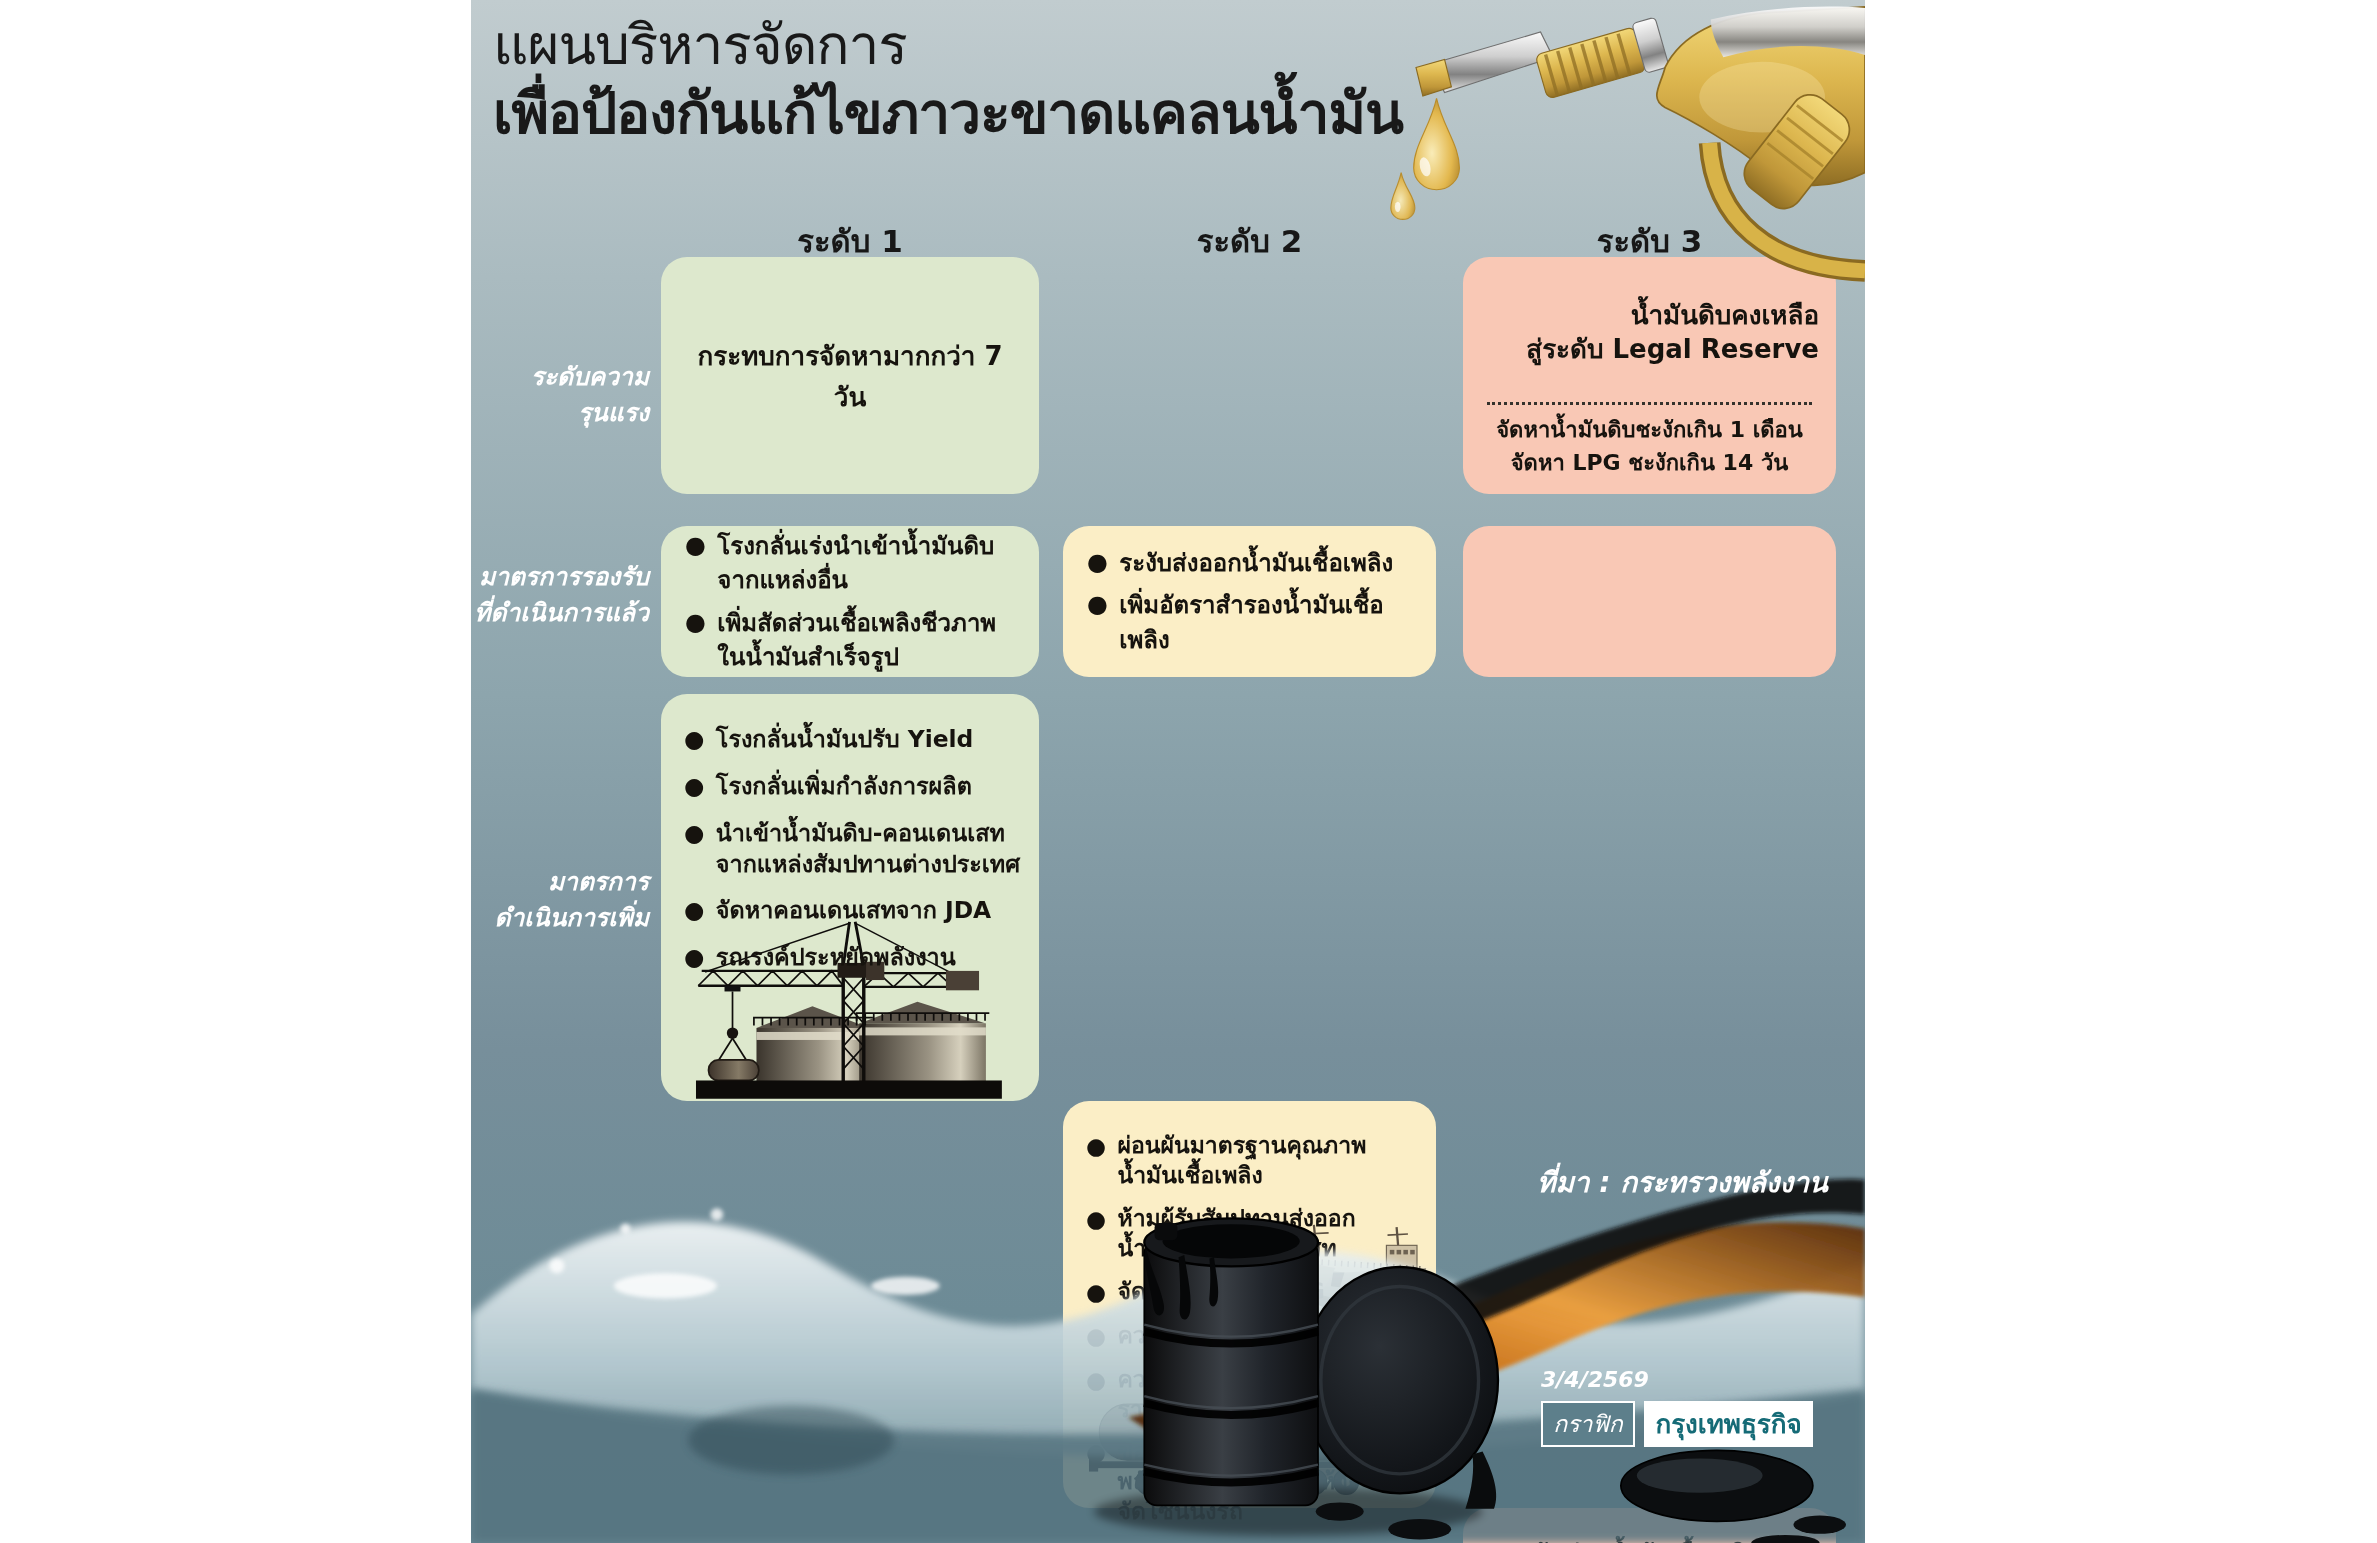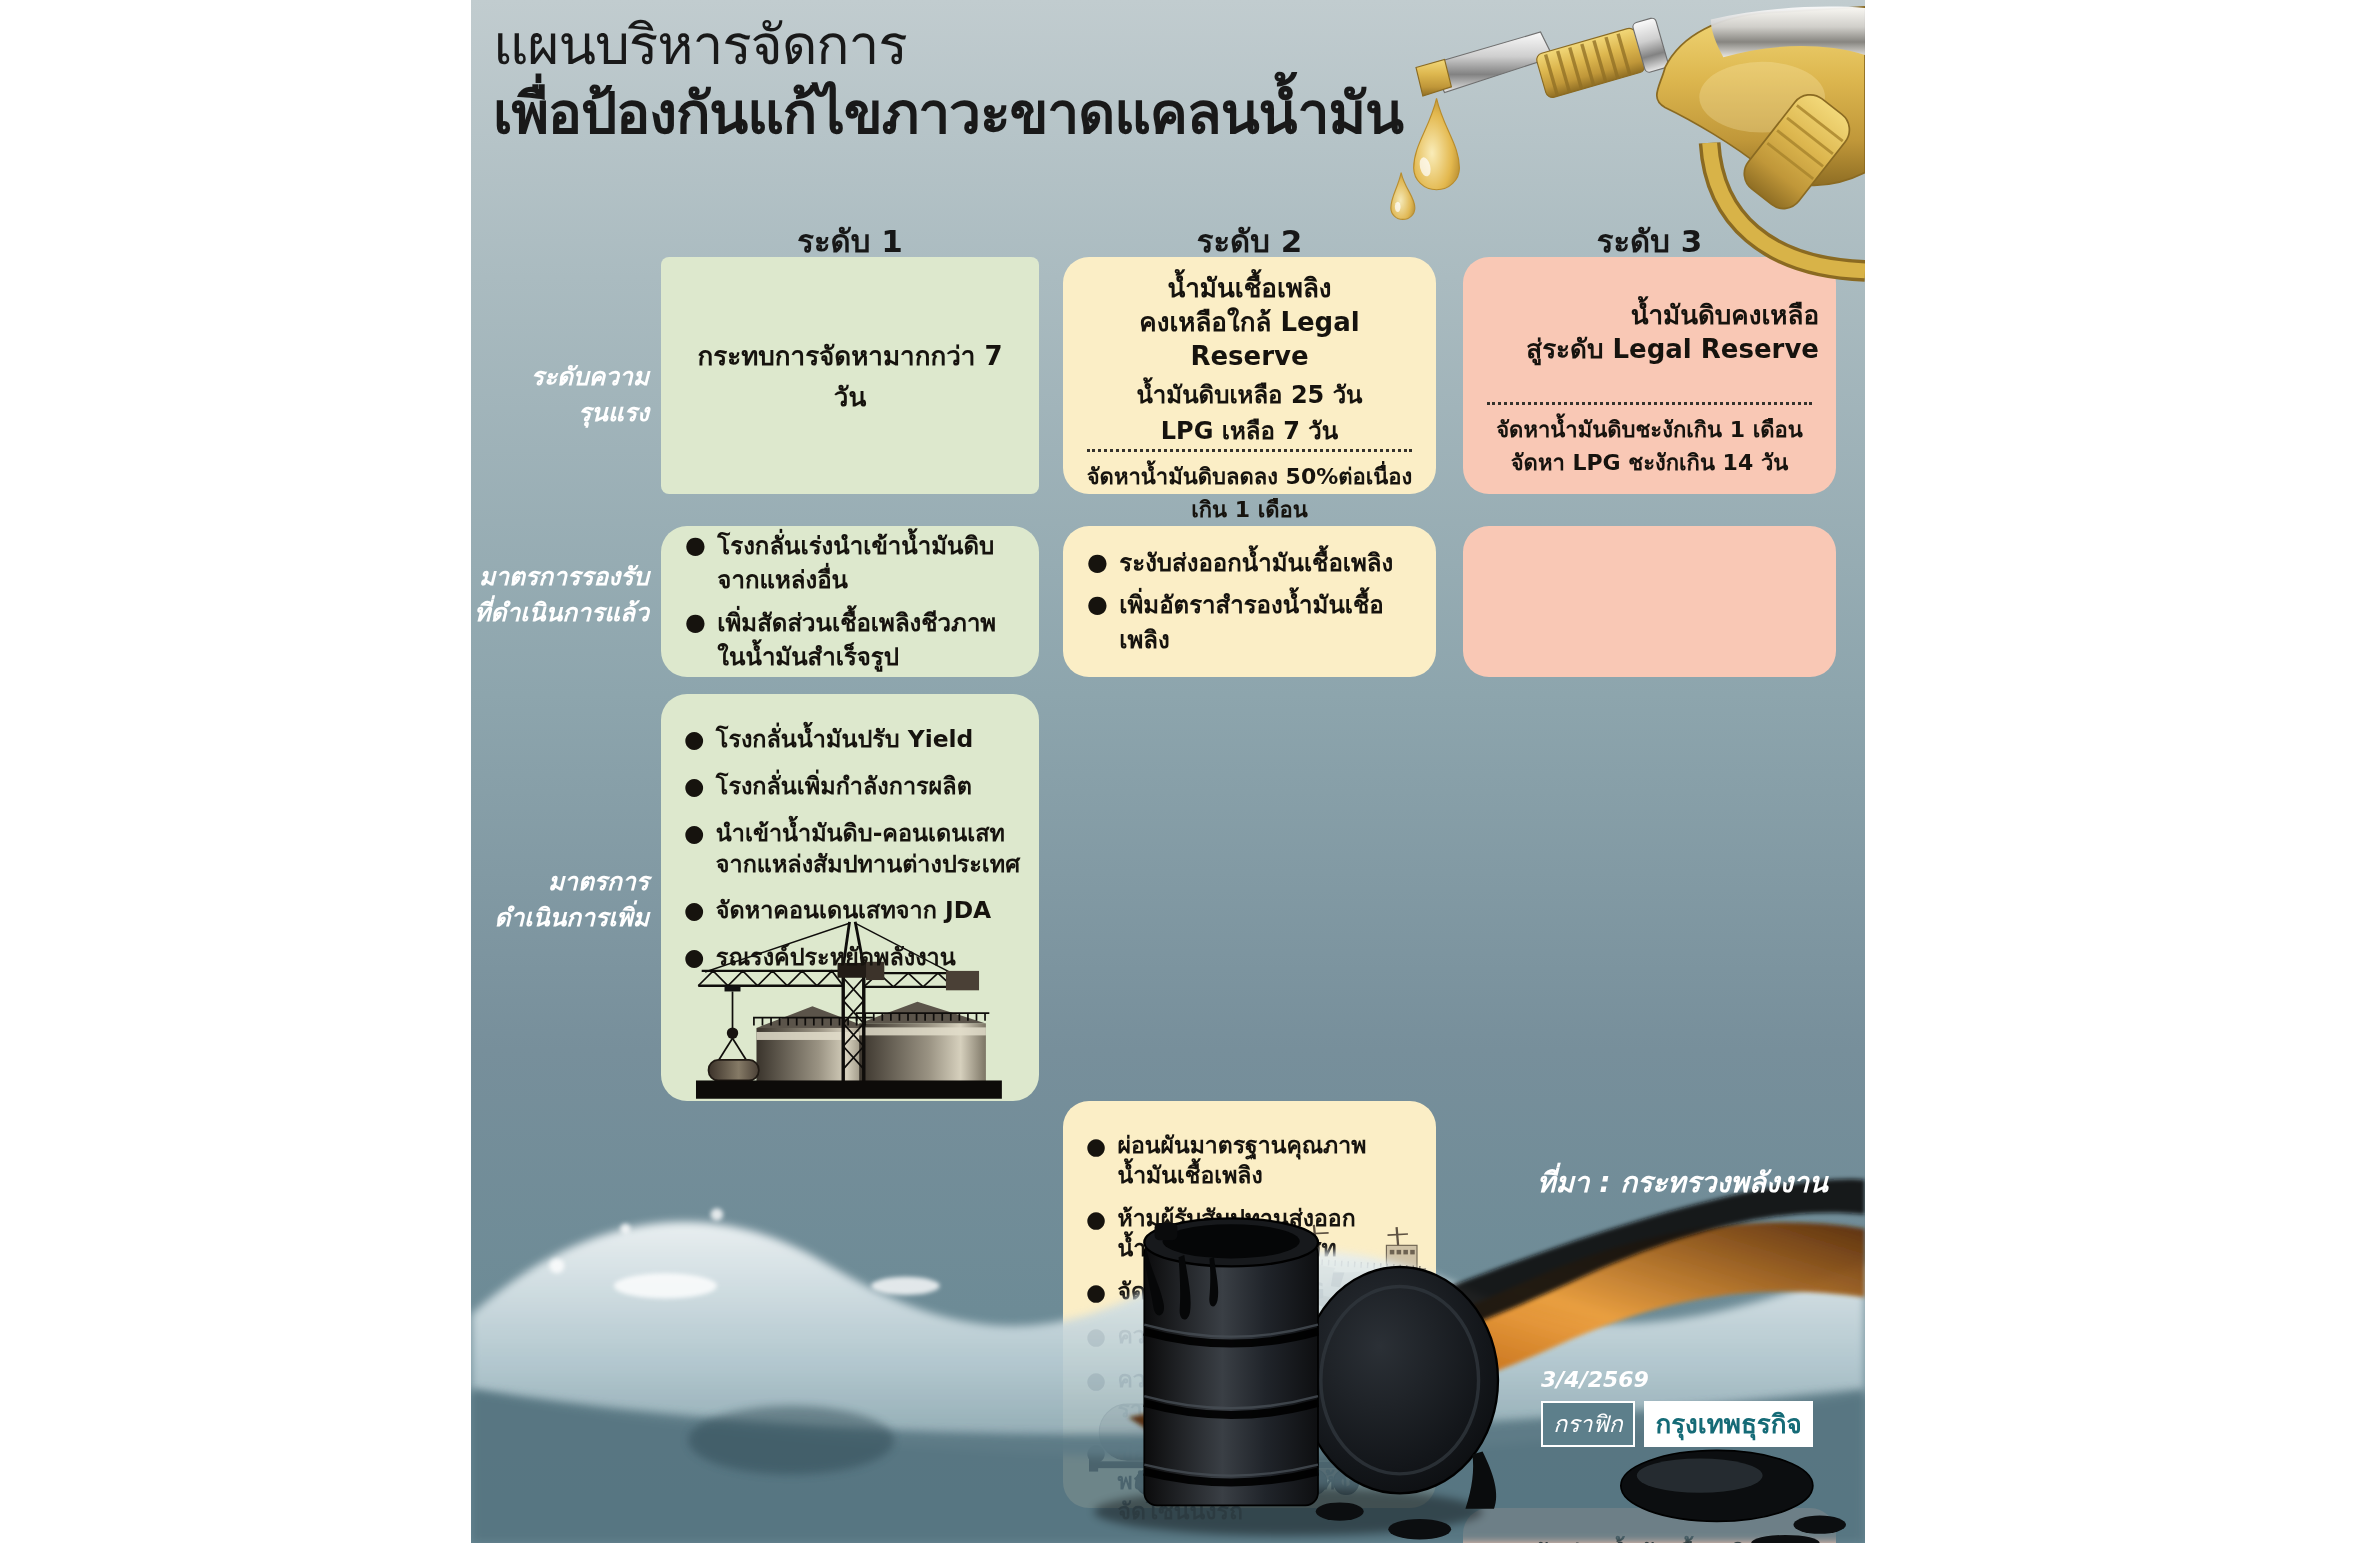--- a/index.html
+++ b/index.html
@@ -16,21 +16,21 @@
   .col1{left:190px;width:378px;} .col2{left:592px;width:373px;} .col3{left:992px;width:373px;}
   
   .row-label{position:absolute;left:0;width:178px;text-align:right;color:#ffffff;font-style:italic;
              font-weight:600;font-size:24.6px;line-height:1.45;z-index:2;}
   .row-label-1{top:359px;} .row-label-2{top:559px;} .row-label-3{top:864px;}
   
   .cell{position:absolute;border-radius:26px;z-index:1;box-sizing:border-box;color:#16130e;}
   .row1{top:257px;height:237px;} .row2{top:526px;height:151px;} .row3{top:694px;height:407px;}
   .green{background:#dde8cd;} .yellow{background:#fbeec6;} .pink{background:#f9c8b5;}
   .cell-center{display:flex;align-items:center;justify-content:center;text-align:center;
-               font-size:26px;font-weight:800;padding:0 23px;border-radius:8px;}
+               font-size:26px;font-weight:800;padding:0 23px;}
   .sev-flex{display:flex;flex-direction:column;text-align:center;padding:15px 17px 15px 17px;}
   .sev-head{font-size:26px;font-weight:800;line-height:1.3;}
   .sev-line{font-size:24px;font-weight:800;line-height:1.5;margin-top:3.4px;}
   .sev-divider{border-top:3.4px dotted #35322c;width:96%;margin:10.3px auto 8px auto;}
   .push-down{margin-top:auto;}
   .sev-sub{font-size:22px;font-weight:800;line-height:1.5;}
   .bullets{list-style:none;margin:0;padding:0;}
   .bullets li{display:flex;align-items:flex-start;gap:11.4px;font-weight:800;color:#16130e;}
   .dot{flex:0 0 auto;line-height:1.35;}
   .vcenter{display:flex;flex-direction:column;justify-content:center;padding:0 17px 0 24px;}
@@ -137,31 +137,20 @@
     </div>
     <div class="row-label row-label-3">
       <div>มาตรการ</div>
       <div>ดำเนินการเพิ่ม</div>
     </div>
 
     <div class="cell row1 col1 green cell-center">
       <div>กระทบการจัดหามากกว่า 7 วัน</div>
     </div>
 
-    <div class="cell row1 col2 yellow sev-flex">
-      <div class="sev-head">
-        <div>น้ำมันเชื้อเพลิง</div>
-        <div>คงเหลือใกล้ Legal Reserve</div>
-      </div>
-      <div class="sev-line">น้ำมันดิบเหลือ 25 วัน</div>
-      <div class="sev-line" style="margin-top:0;">LPG เหลือ 7 วัน</div>
-      <div class="sev-divider push-down"></div>
-      <div class="sev-sub">จัดหาน้ำมันดิบลดลง 50%ต่อเนื่องเกิน 1 เดือน</div>
-      <div class="sev-sub">จัดหา LPG หยุดชะงักเกิน 7 วัน</div>
-    </div>
 
     <div class="cell row1 col3 pink sev-flex">
       <div class="sev-head" style="margin-top:27.4px;text-align:right;">
         <div>น้ำมันดิบคงเหลือ</div>
         <div>สู่ระดับ Legal Reserve</div>
       </div>
       <div class="sev-divider push-down"></div>
       <div class="sev-sub">จัดหาน้ำมันดิบชะงักเกิน 1 เดือน</div>
       <div class="sev-sub">จัดหา LPG ชะงักเกิน 14 วัน</div>
     </div>

